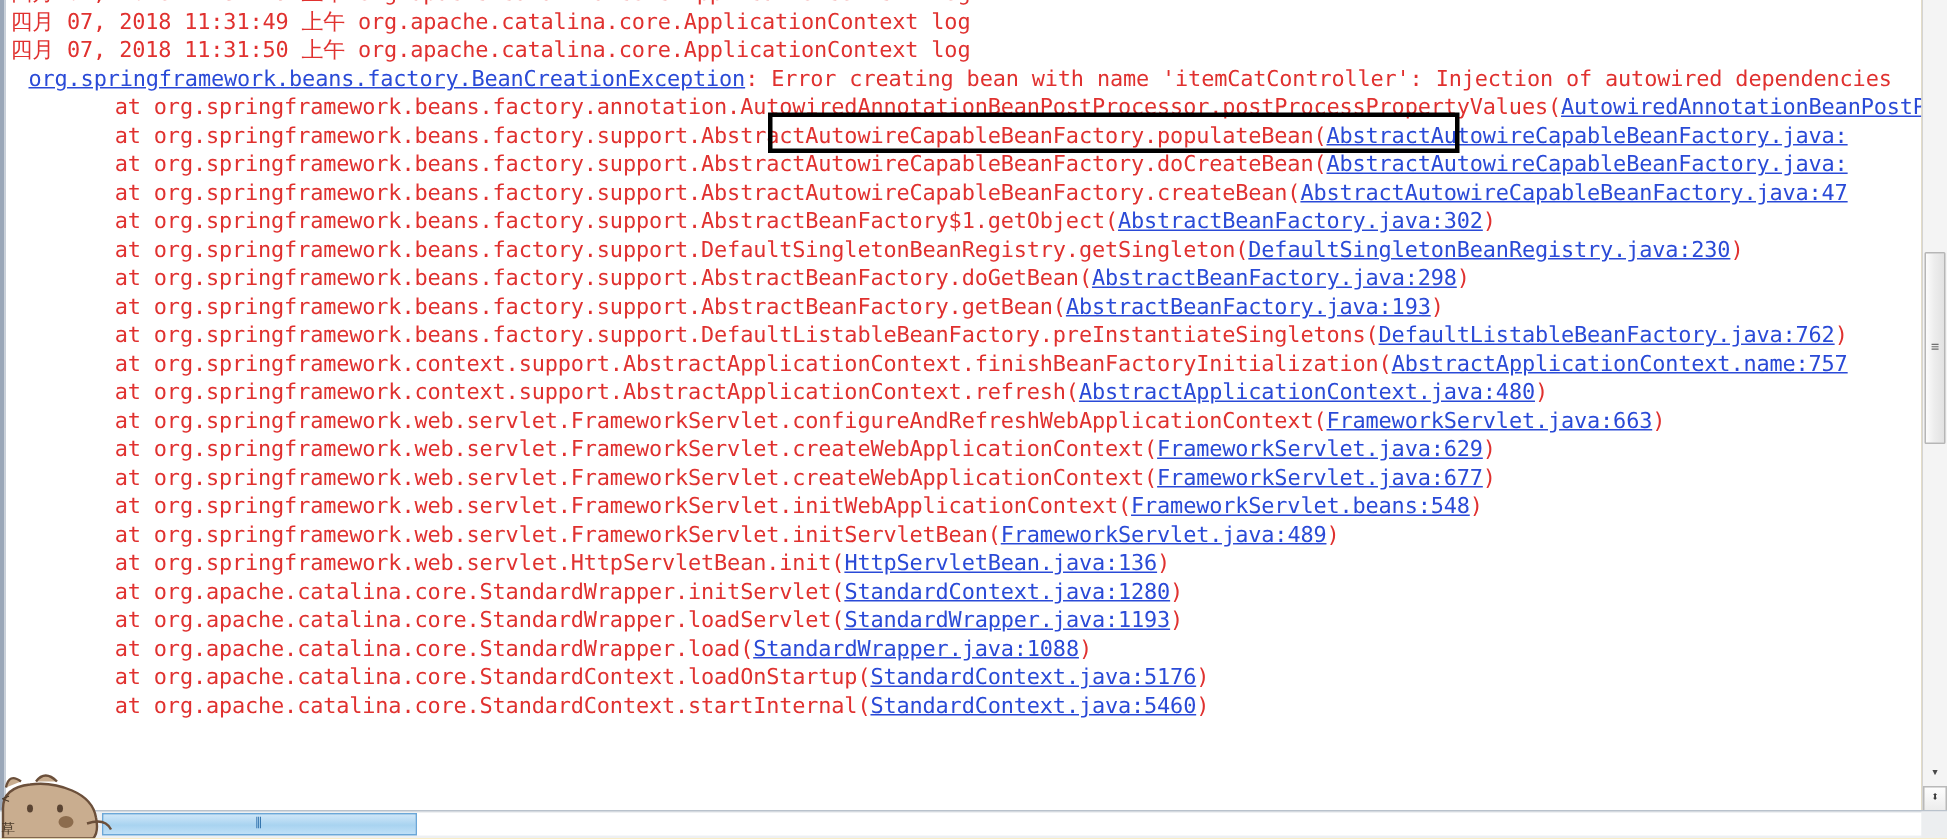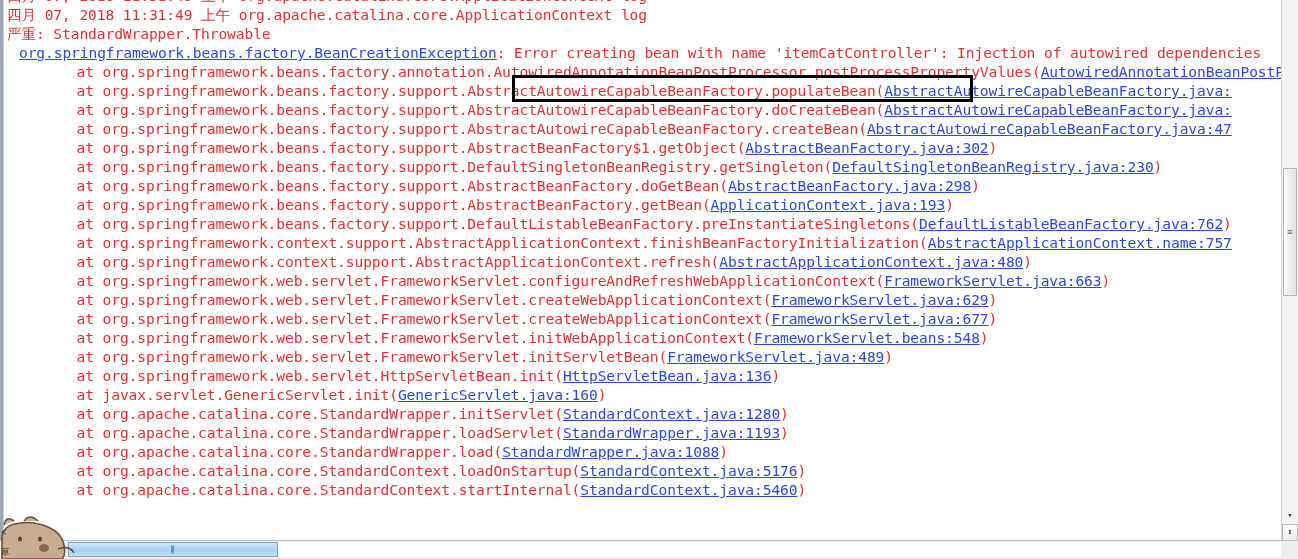--- a/index.html
+++ b/index.html
@@ -184,40 +184,39 @@
 </style>
 </head>
 <body>
 
 <div id="app">
 
   <div class="console-panel">
     <div class="log-lines" id="log-lines">
         <div class="line"><span class="err">四月 07, 2018 11:31:49 上午 org.apache.catalina.core.ApplicationContext log</span></div>
         <div class="line"><span class="err">四月 07, 2018 11:31:49 上午 org.apache.catalina.core.ApplicationContext log</span></div>
-        <div class="line"><span class="err">严重: StandardWrapper.Throwable</span></div>
+        <div class="line"><span class="err">四月 07, 2018 11:31:50 上午 org.apache.catalina.core.ApplicationContext log</span></div>
         <div class="line"><span class="exc-head">org.springframework.beans.factory.BeanCreationException</span><span class="err">: Error creating bean with name 'itemCatController': Injection of autowired dependencies</span></div>
         <div class="line"><span class="err">        at org.springframework.beans.factory.annotation.AutowiredAnnotationBeanPostProcessor.postProcessPropertyValues(</span><span class="lnk">AutowiredAnnotationBeanPostProcessor.java</span></div>
         <div class="line"><span class="err">        at org.springframework.beans.factory.support.AbstractAutowireCapableBeanFactory.populateBean(</span><span class="lnk">AbstractAutowireCapableBeanFactory.java:</span></div>
         <div class="line"><span class="err">        at org.springframework.beans.factory.support.AbstractAutowireCapableBeanFactory.doCreateBean(</span><span class="lnk">AbstractAutowireCapableBeanFactory.java:</span></div>
         <div class="line"><span class="err">        at org.springframework.beans.factory.support.AbstractAutowireCapableBeanFactory.createBean(</span><span class="lnk">AbstractAutowireCapableBeanFactory.java:47</span></div>
         <div class="line"><span class="err">        at org.springframework.beans.factory.support.AbstractBeanFactory$1.getObject(</span><span class="lnk">AbstractBeanFactory.java:302</span><span class="err">)</span></div>
         <div class="line"><span class="err">        at org.springframework.beans.factory.support.DefaultSingletonBeanRegistry.getSingleton(</span><span class="lnk">DefaultSingletonBeanRegistry.java:230</span><span class="err">)</span></div>
         <div class="line"><span class="err">        at org.springframework.beans.factory.support.AbstractBeanFactory.doGetBean(</span><span class="lnk">AbstractBeanFactory.java:298</span><span class="err">)</span></div>
-        <div class="line"><span class="err">        at org.springframework.beans.factory.support.AbstractBeanFactory.getBean(</span><span class="lnk">ApplicationContext.java:193</span><span class="err">)</span></div>
+        <div class="line"><span class="err">        at org.springframework.beans.factory.support.AbstractBeanFactory.getBean(</span><span class="lnk">AbstractBeanFactory.java:193</span><span class="err">)</span></div>
         <div class="line"><span class="err">        at org.springframework.beans.factory.support.DefaultListableBeanFactory.preInstantiateSingletons(</span><span class="lnk">DefaultListableBeanFactory.java:762</span><span class="err">)</span></div>
         <div class="line"><span class="err">        at org.springframework.context.support.AbstractApplicationContext.finishBeanFactoryInitialization(</span><span class="lnk">AbstractApplicationContext.name:757</span></div>
         <div class="line"><span class="err">        at org.springframework.context.support.AbstractApplicationContext.refresh(</span><span class="lnk">AbstractApplicationContext.java:480</span><span class="err">)</span></div>
         <div class="line"><span class="err">        at org.springframework.web.servlet.FrameworkServlet.configureAndRefreshWebApplicationContext(</span><span class="lnk">FrameworkServlet.java:663</span><span class="err">)</span></div>
         <div class="line"><span class="err">        at org.springframework.web.servlet.FrameworkServlet.createWebApplicationContext(</span><span class="lnk">FrameworkServlet.java:629</span><span class="err">)</span></div>
         <div class="line"><span class="err">        at org.springframework.web.servlet.FrameworkServlet.createWebApplicationContext(</span><span class="lnk">FrameworkServlet.java:677</span><span class="err">)</span></div>
         <div class="line"><span class="err">        at org.springframework.web.servlet.FrameworkServlet.initWebApplicationContext(</span><span class="lnk">FrameworkServlet.beans:548</span><span class="err">)</span></div>
         <div class="line"><span class="err">        at org.springframework.web.servlet.FrameworkServlet.initServletBean(</span><span class="lnk">FrameworkServlet.java:489</span><span class="err">)</span></div>
         <div class="line"><span class="err">        at org.springframework.web.servlet.HttpServletBean.init(</span><span class="lnk">HttpServletBean.java:136</span><span class="err">)</span></div>
-        <div class="line"><span class="err">        at javax.servlet.GenericServlet.init(</span><span class="lnk">GenericServlet.java:160</span><span class="err">)</span></div>
         <div class="line"><span class="err">        at org.apache.catalina.core.StandardWrapper.initServlet(</span><span class="lnk">StandardContext.java:1280</span><span class="err">)</span></div>
         <div class="line"><span class="err">        at org.apache.catalina.core.StandardWrapper.loadServlet(</span><span class="lnk">StandardWrapper.java:1193</span><span class="err">)</span></div>
         <div class="line"><span class="err">        at org.apache.catalina.core.StandardWrapper.load(</span><span class="lnk">StandardWrapper.java:1088</span><span class="err">)</span></div>
         <div class="line"><span class="err">        at org.apache.catalina.core.StandardContext.loadOnStartup(</span><span class="lnk">StandardContext.java:5176</span><span class="err">)</span></div>
         <div class="line"><span class="err">        at org.apache.catalina.core.StandardContext.startInternal(</span><span class="lnk">StandardContext.java:5460</span><span class="err">)</span></div>
       </div>
   </div>
 
   <div class="annot-box"></div>
 

